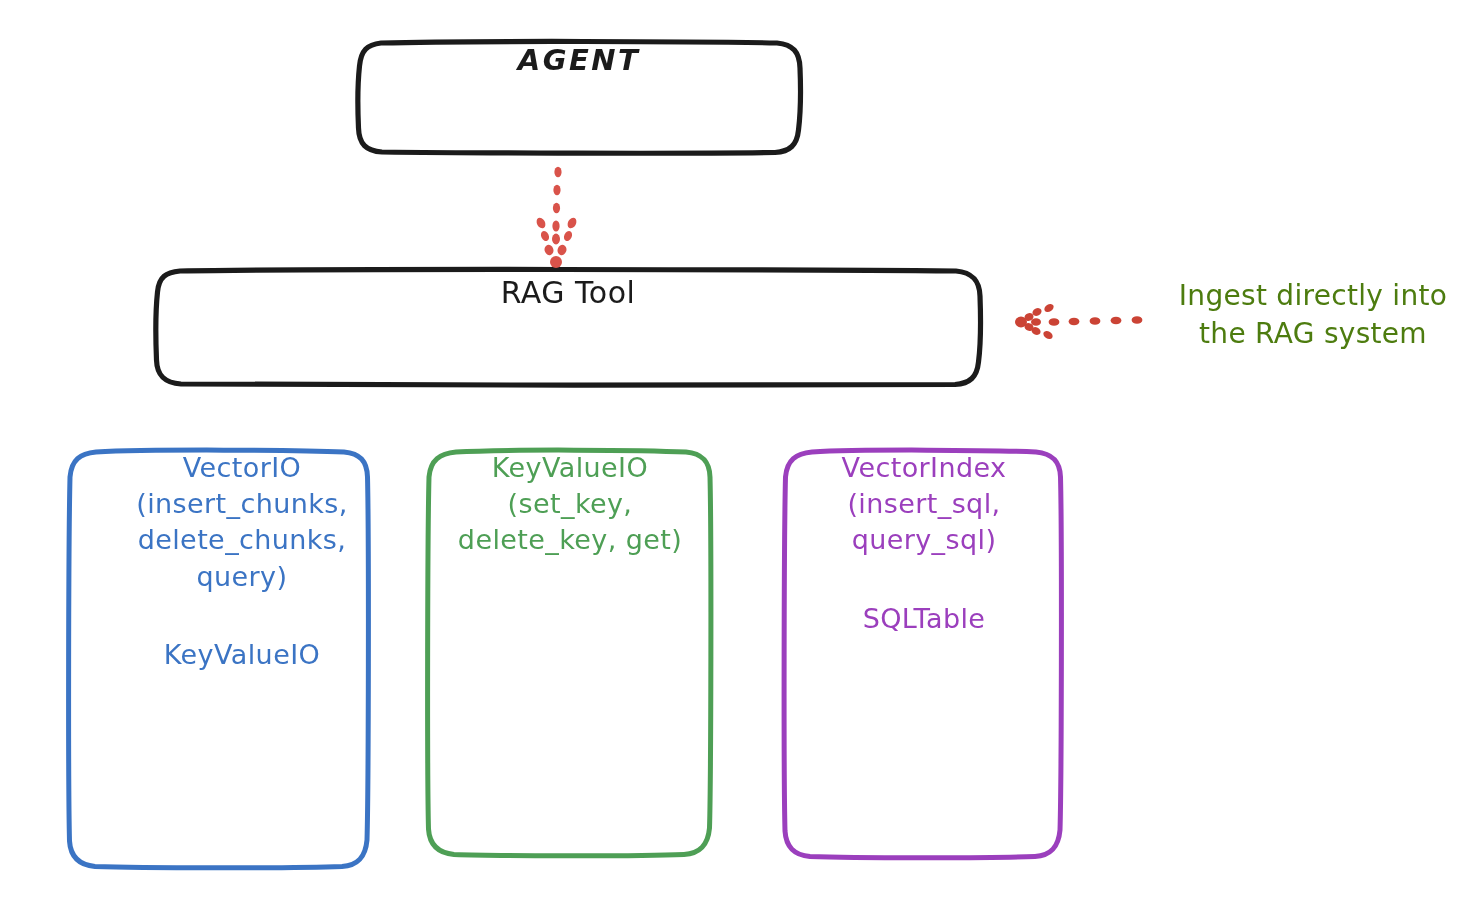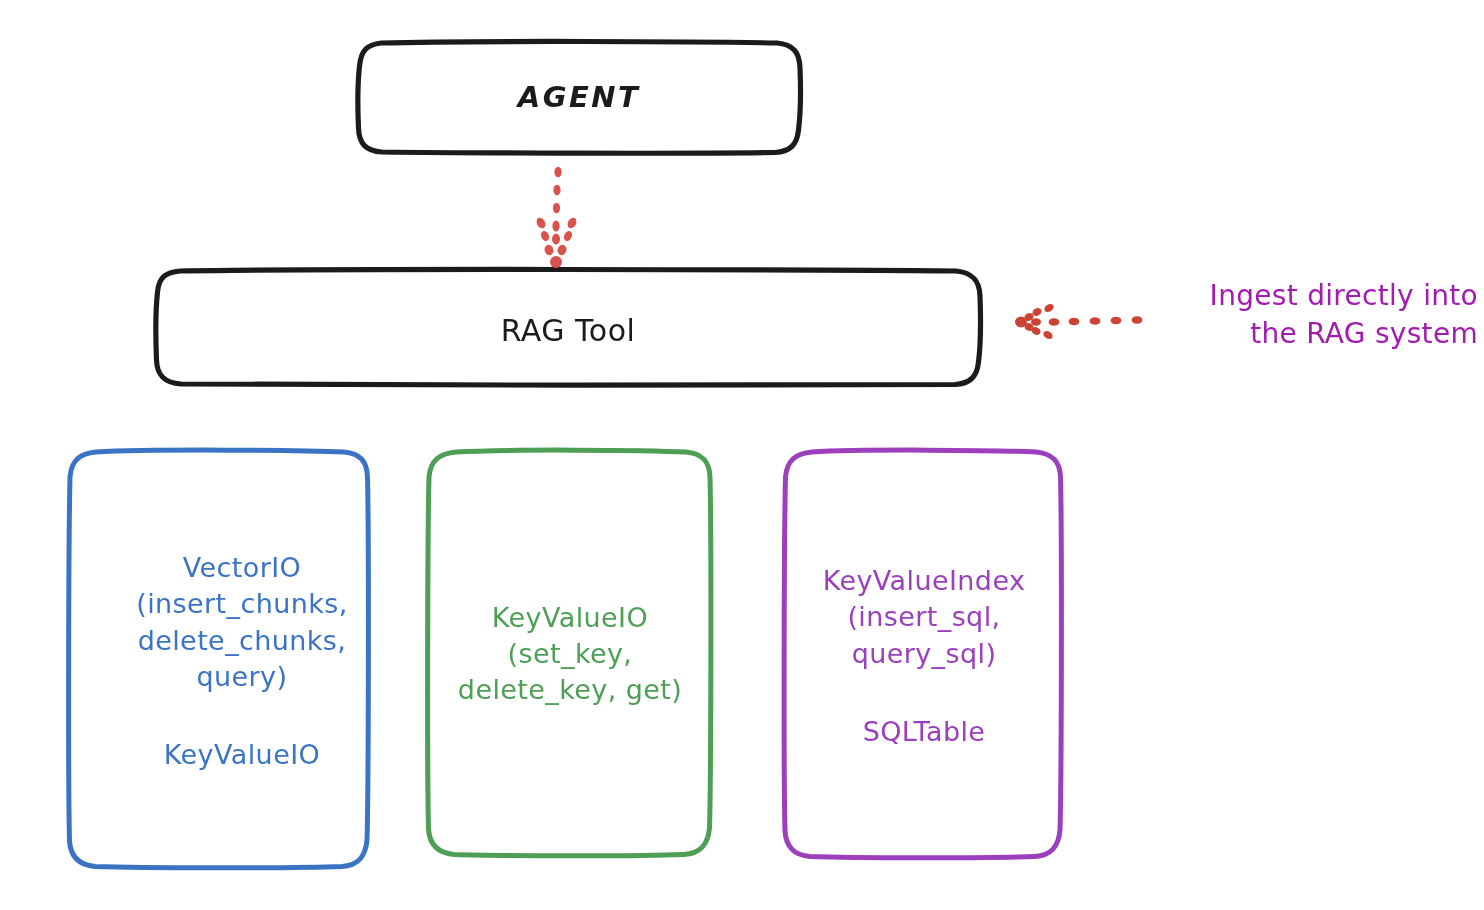--- a/index.html
+++ b/index.html
@@ -19,21 +19,21 @@
     inset: 0;
     width: 1484px;
     height: 910px;
   }
   .node {
     position: absolute;
     box-sizing: border-box;
     display: flex;
     flex-direction: column;
     align-items: center;
-    justify-content: center;
+    justify-content: flex-start;
     text-align: center;
     pointer-events: auto;
   }
   .node-label {
     white-space: pre-line;
     line-height: 1.28;
   }
 
   
   #agent-node {
@@ -103,25 +103,25 @@
   #key-value-io-node .node-sublabel { color: #4e9f55; }
   #relational-io-node .node-label,
   #relational-io-node .node-sublabel { color: #9b3fbd; }
 
   
   #ingest-annotation {
     position: absolute;
     left: 1148px;
     top: 277px;
     width: 330px;
-    text-align: right;
+    text-align: center;
     font-family: "DejaVu Sans", sans-serif;
     font-size: 28px;
     line-height: 1.36;
-    color: #a21caf;
+    color: #4d7c0f;
     white-space: pre-line;
     letter-spacing: 0.3px;
   }
 </style>
 </head>
 <body>
 
 <svg id="canvas" viewBox="0 0 1484 910" xmlns="http://www.w3.org/2000/svg" aria-hidden="true">
 
   <path d="M 381 43
@@ -224,20 +224,20 @@
   <div class="node-sublabel">KeyValueIO</div>
 </div>
 
 <div class="node store" id="key-value-io-node">
   <div class="node-label">KeyValueIO
 (set_key,
 delete_key, get)</div>
 </div>
 
 <div class="node store" id="relational-io-node">
-  <div class="node-label">KeyValueIndex
+  <div class="node-label">VectorIndex
 (insert_sql,
 query_sql)</div>
   <div class="node-sublabel">SQLTable</div>
 </div>
 
 <div id="ingest-annotation">Ingest directly into
 the RAG system</div>
 
 </body></html>

